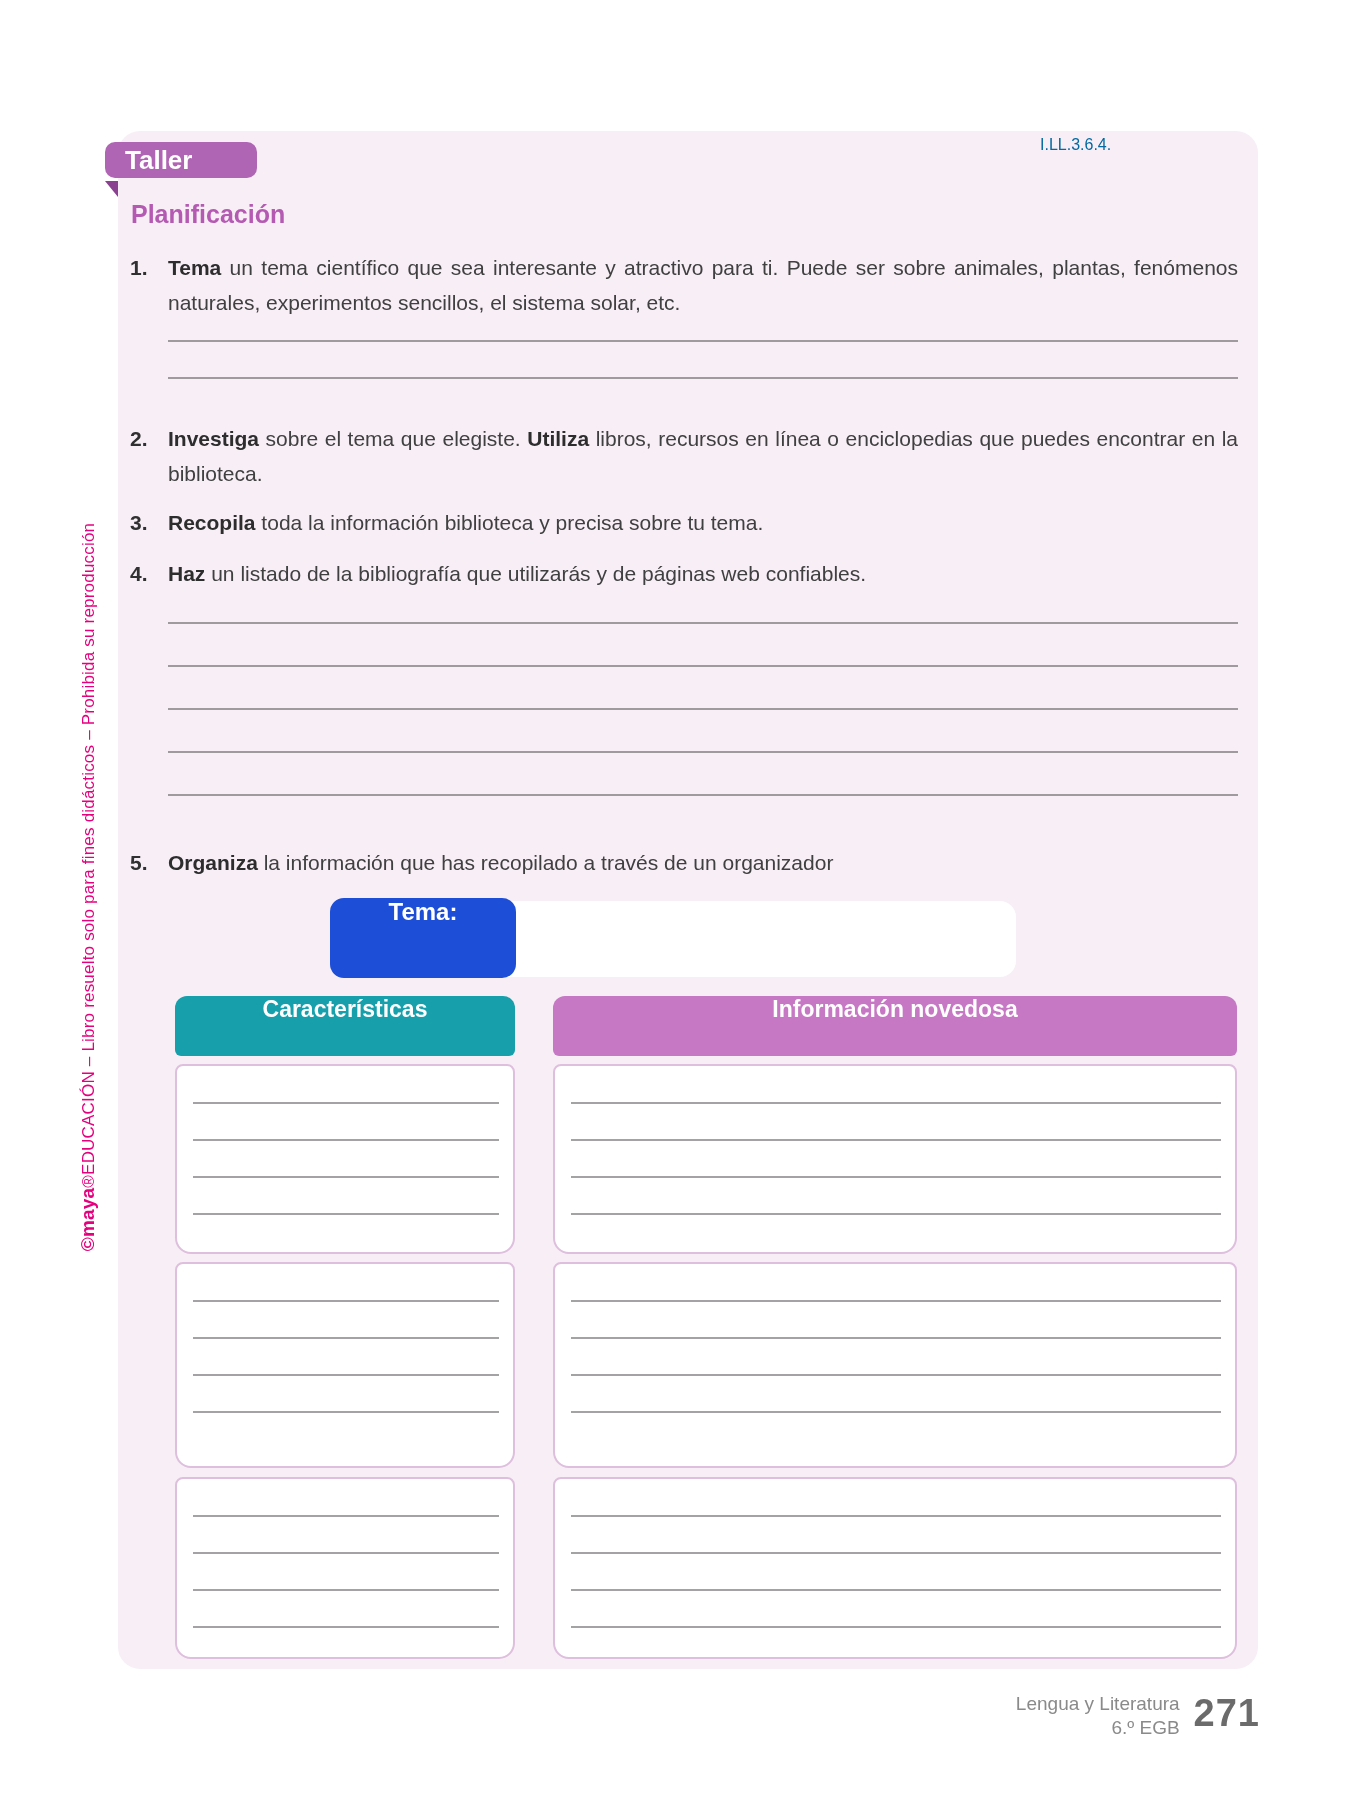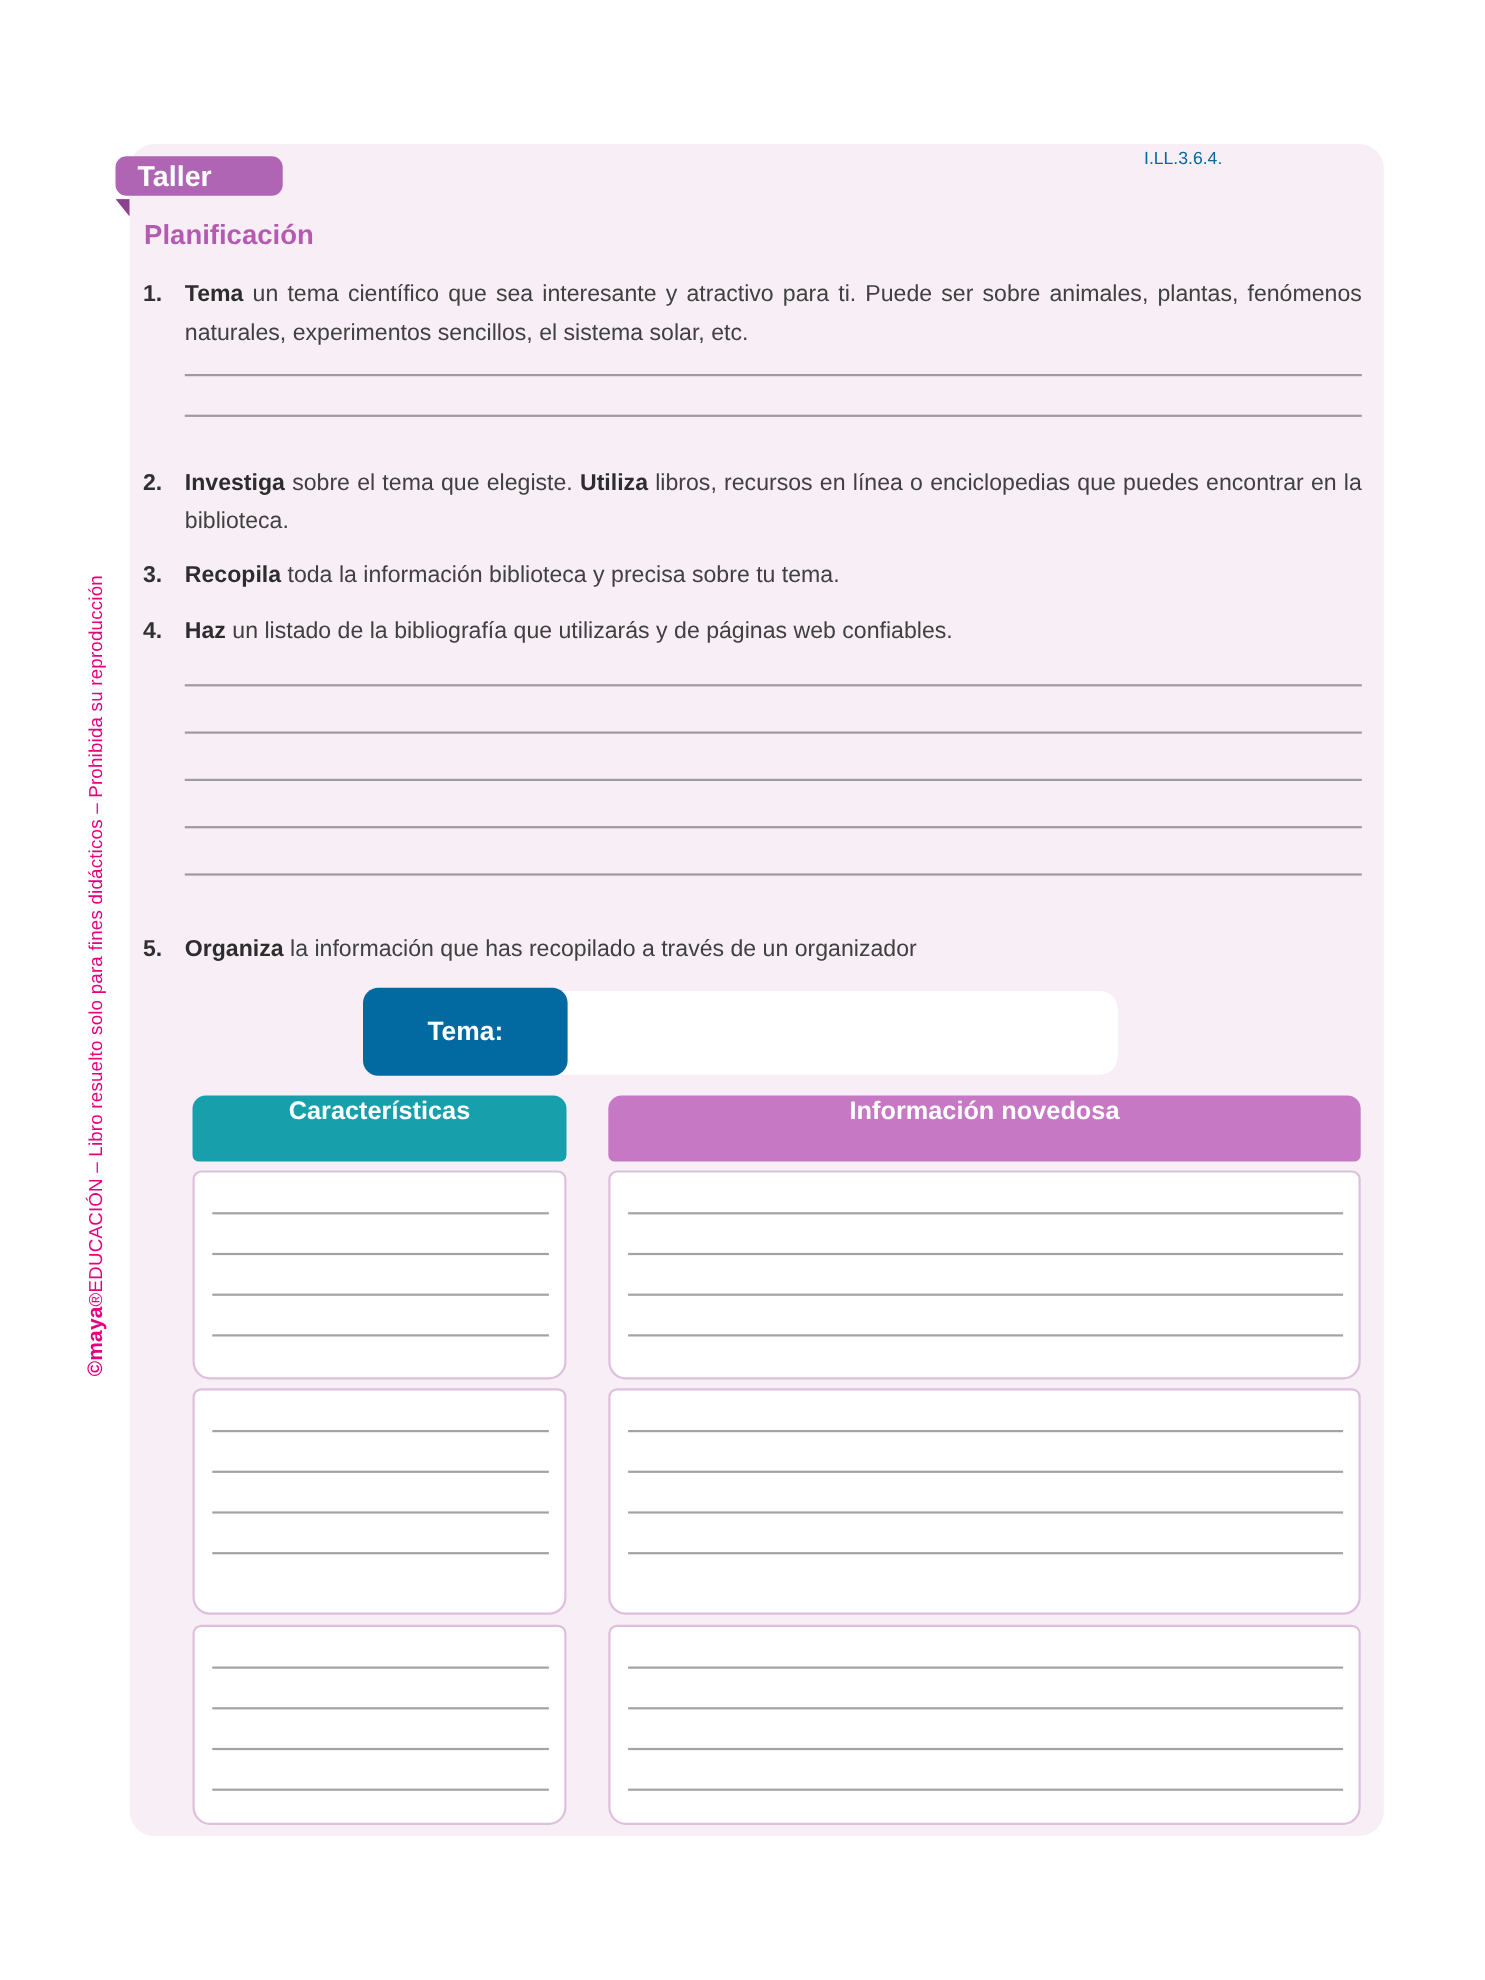--- a/index.html
+++ b/index.html
@@ -34,22 +34,22 @@
 
   
   .wline{position:absolute;left:168px;width:1070px;height:2px;background:#9e9a9e;}
   .wa1{top:340px;} .wa2{top:377px;}
   .wb1{top:622px;} .wb2{top:665px;} .wb3{top:708px;} .wb4{top:751px;} .wb5{top:794px;}
 
   
   .tema-white{position:absolute;left:420px;top:901px;width:596px;height:76px;
               background:#ffffff;border-radius:16px;}
   .tema-box{position:absolute;left:330px;top:898px;width:186px;height:80px;
-            background:#0369a1;border-radius:14px;color:#ffffff;font-size:24px;
-            font-weight:bold;display:flex;align-items:center;justify-content:center;}
+            background:#1d4ed8;border-radius:14px;color:#ffffff;font-size:24px;
+            font-weight:bold;display:flex;align-items:flex-start;justify-content:center;}
 
   
   .col-header{position:absolute;top:996px;height:60px;border-radius:12px 12px 6px 6px;
               color:#ffffff;font-weight:bold;font-size:23px;display:flex;
               align-items:flex-start;justify-content:center;}
   .teal{left:175px;width:340px;background:#17a0ac;}
   .purplehdr{left:553px;width:684px;background:#c678c4;}
 
   
   .box{position:absolute;background:#ffffff;border:2px solid #debfdd;
@@ -173,14 +173,21 @@
     <div class="rule"></div>
     <div class="rule"></div>
     <div class="rule"></div>
     <div class="rule"></div>
   </div>
 
   <div class="sidebar-text">
     <span class="brand">©maya</span><span>®EDUCACIÓN</span><span> – Libro resuelto solo para fines didácticos – Prohibida su reproducción</span>
   </div>
 
+  <div class="footer">
+    <div class="footer-text">
+      <div>Lengua y Literatura</div>
+      <div>6.º EGB</div>
+    </div>
+    <div class="page-num">271</div>
+  </div>
 
 </div>
 
 </body></html>

